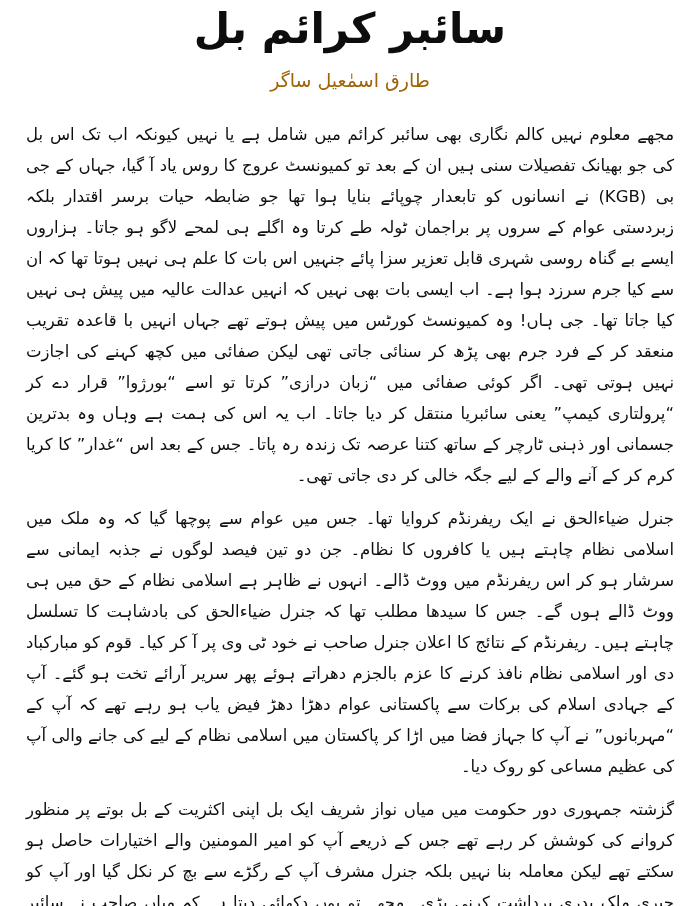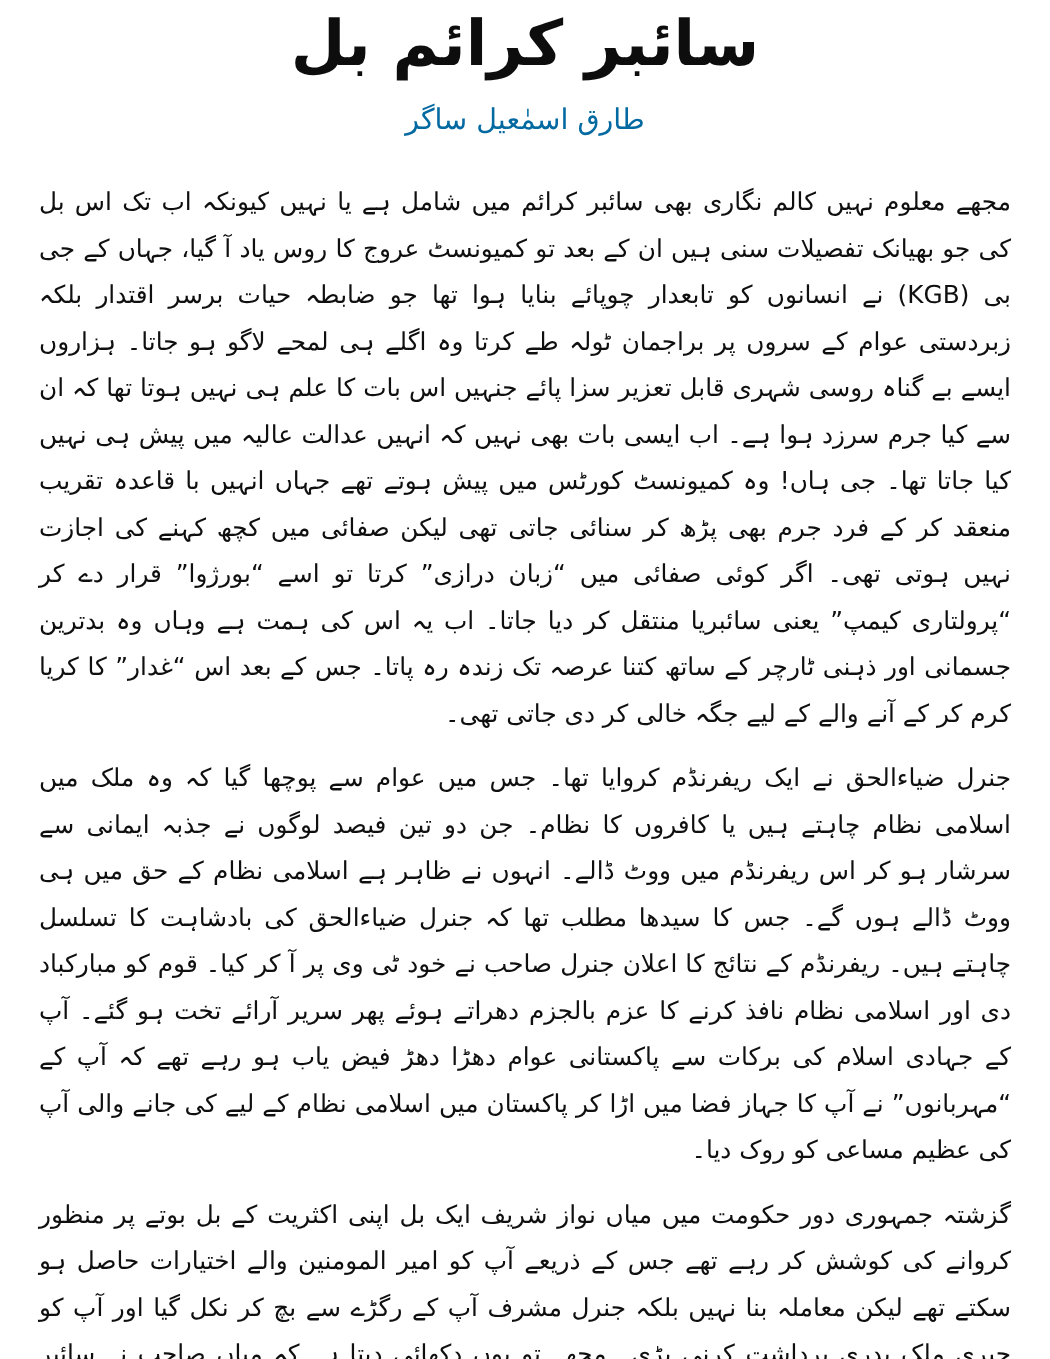--- a/index.html
+++ b/index.html
@@ -24,21 +24,21 @@
     font-size: 42px;
     font-weight: bold;
     line-height: 1.4;
     color: #0d0d0d;
     font-family: "DejaVu Sans", sans-serif;
   }
   .author {
     margin-top: 10px;
     text-align: center;
     font-size: 19px;
-    color: #0369a1;
+    color: #a16207;
   }
   .article-body {
     margin: 28px 14px 0 14px;
     font-size: 16.5px;
     line-height: 31px;
     text-align: justify;
     text-justify: inter-word;
     direction: rtl;
     color: #0f0f0f;
   }

